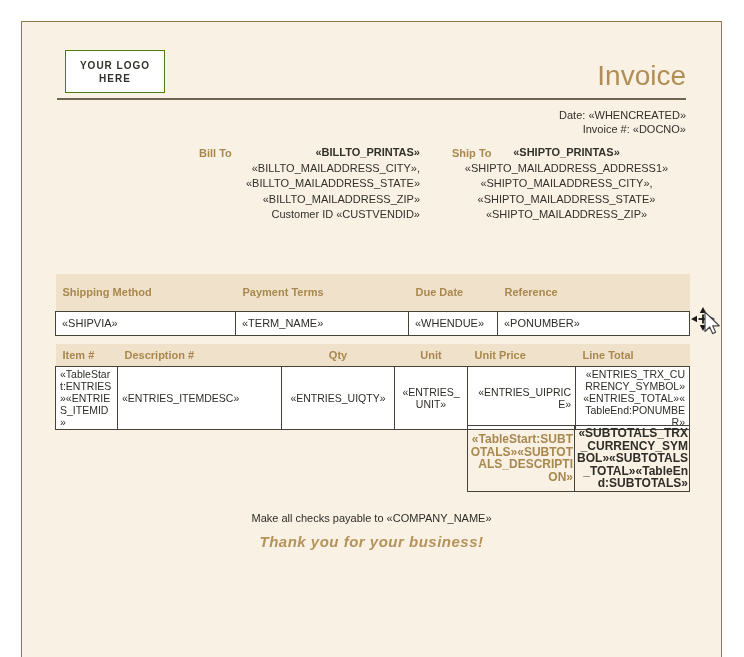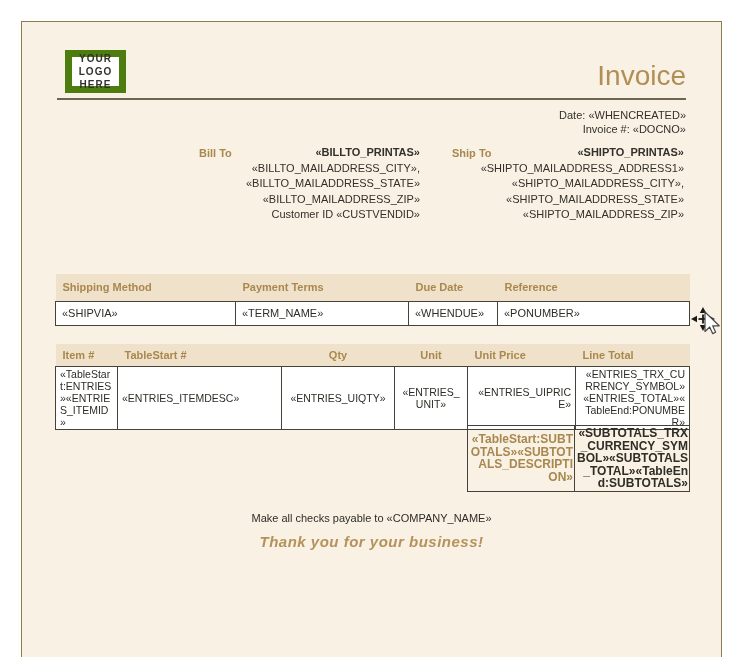--- a/index.html
+++ b/index.html
@@ -9,22 +9,22 @@
     background:#ffffff;
     font-family:"Liberation Sans", "DejaVu Sans", sans-serif;
     color:#2f2d27;
   }
   .page {
     position:absolute; left:21px; top:21px; width:701px; height:660px;
     background:#f8f1e4; border:1px solid #8c7c50;
   }
   
   .logo-box {
-    position:absolute; left:43px; top:28px; width:61px; height:43px;
-    background:#ffffff; border:7px solid #4d7c0f;
+    position:absolute; left:43px; top:28px; width:100px; height:43px;
+    background:#ffffff; border:1px solid #4d7c0f;
     display:flex; flex-direction:column; align-items:center; justify-content:center;
     font-size:10px; font-weight:700; letter-spacing:1px; line-height:13px;
     color:#33312b; text-align:center;
   }
   
   .invoice-title {
     position:absolute; right:35px; top:39px;
     font-size:28px; line-height:30px; color:#b18e55; font-weight:400;
   }
   .header-rule {
@@ -39,30 +39,30 @@
   .party-label {
     position:absolute; top:125px; font-size:11px; font-weight:700; color:#a8884e;
   }
   .bill-label { left:177px; }
   .ship-label { left:430px; }
   .party-lines {
     position:absolute; top:123px; width:235px; text-align:right;
     font-size:11px; line-height:15.5px; color:#33302a;
   }
   .bill-lines { right:301px; }
-  .ship-lines { right:37px; }
+  .ship-lines { right:37px;text-align:center; }
   .party-lines .bold { font-weight:700; }
   
   table { border-collapse:collapse; table-layout:fixed; }
   .ship-table { position:absolute; left:33px; top:252px; width:634px; }
   .ship-table th, .items-table th {
     background:#f0e1cb; color:#a8884e; font-size:11px; font-weight:700;
     text-align:left; padding:0 0 0 7px; border:none; vertical-align:middle;
   }
-  .ship-table th { height:27px; }
+  .ship-table th { height:37px; }
   .ship-table td {
     height:24px; background:#ffffff; border:1px solid #45423a;
     font-size:11px; color:#2f2d27; padding:0 0 0 6px; vertical-align:middle;
   }
   
   .items-table { position:absolute; left:33px; top:322px; width:634px; }
   .items-table th { height:22px; }
   .items-table th.c { text-align:center; padding:0; }
   .items-table td {
     height:57px; background:#ffffff; border:1px solid #45423a;
@@ -158,21 +158,21 @@
           <col style="width:62px">
           <col style="width:164px">
           <col style="width:113px">
           <col style="width:73px">
           <col style="width:108px">
           <col style="width:114px">
         </colgroup>
       <tbody>
           <tr>
         <th>Item #</th>
-        <th>TableStart #</th>
+        <th>Description #</th>
         <th class="c">Qty</th>
         <th class="c">Unit</th>
         <th>Unit Price</th>
         <th>Line Total</th>
       </tr>
       <tr>
         <td>«TableStart:ENTRIES»«ENTRIES_ITEMID»</td>
         <td>«ENTRIES_ITEMDESC»</td>
         <td class="c">«ENTRIES_UIQTY»</td>
         <td class="c">«ENTRIES_UNIT»</td>

